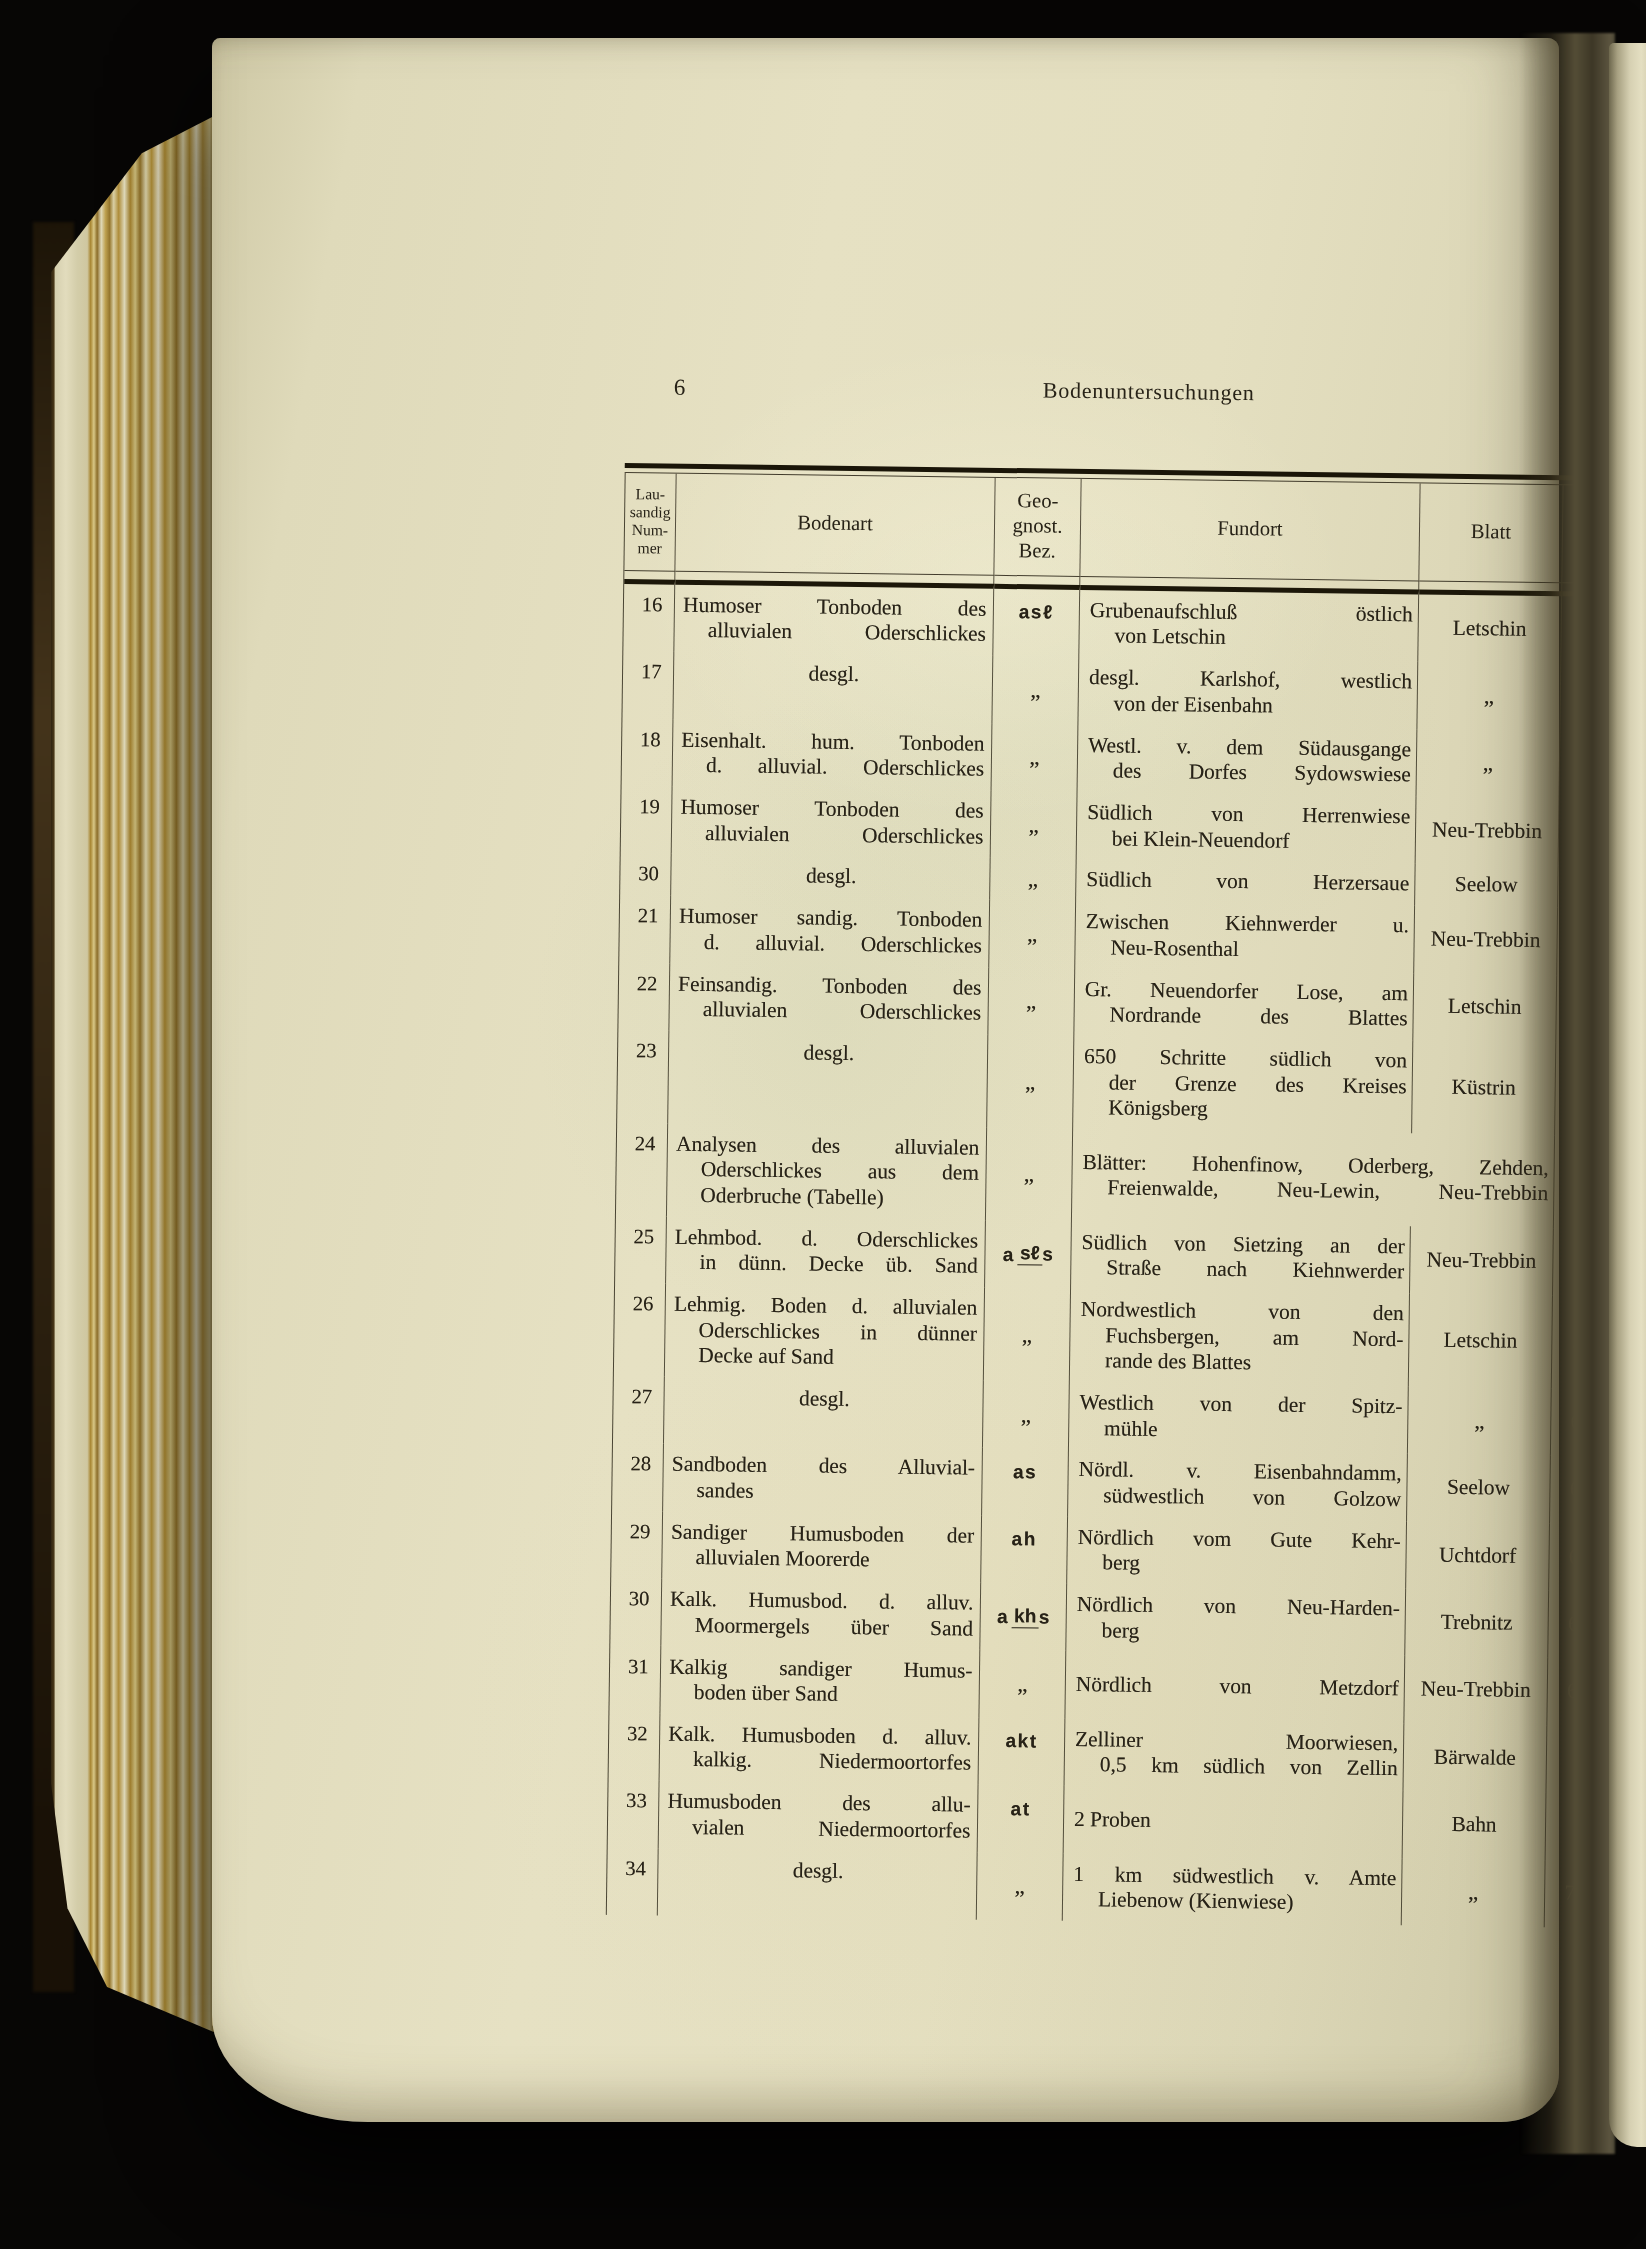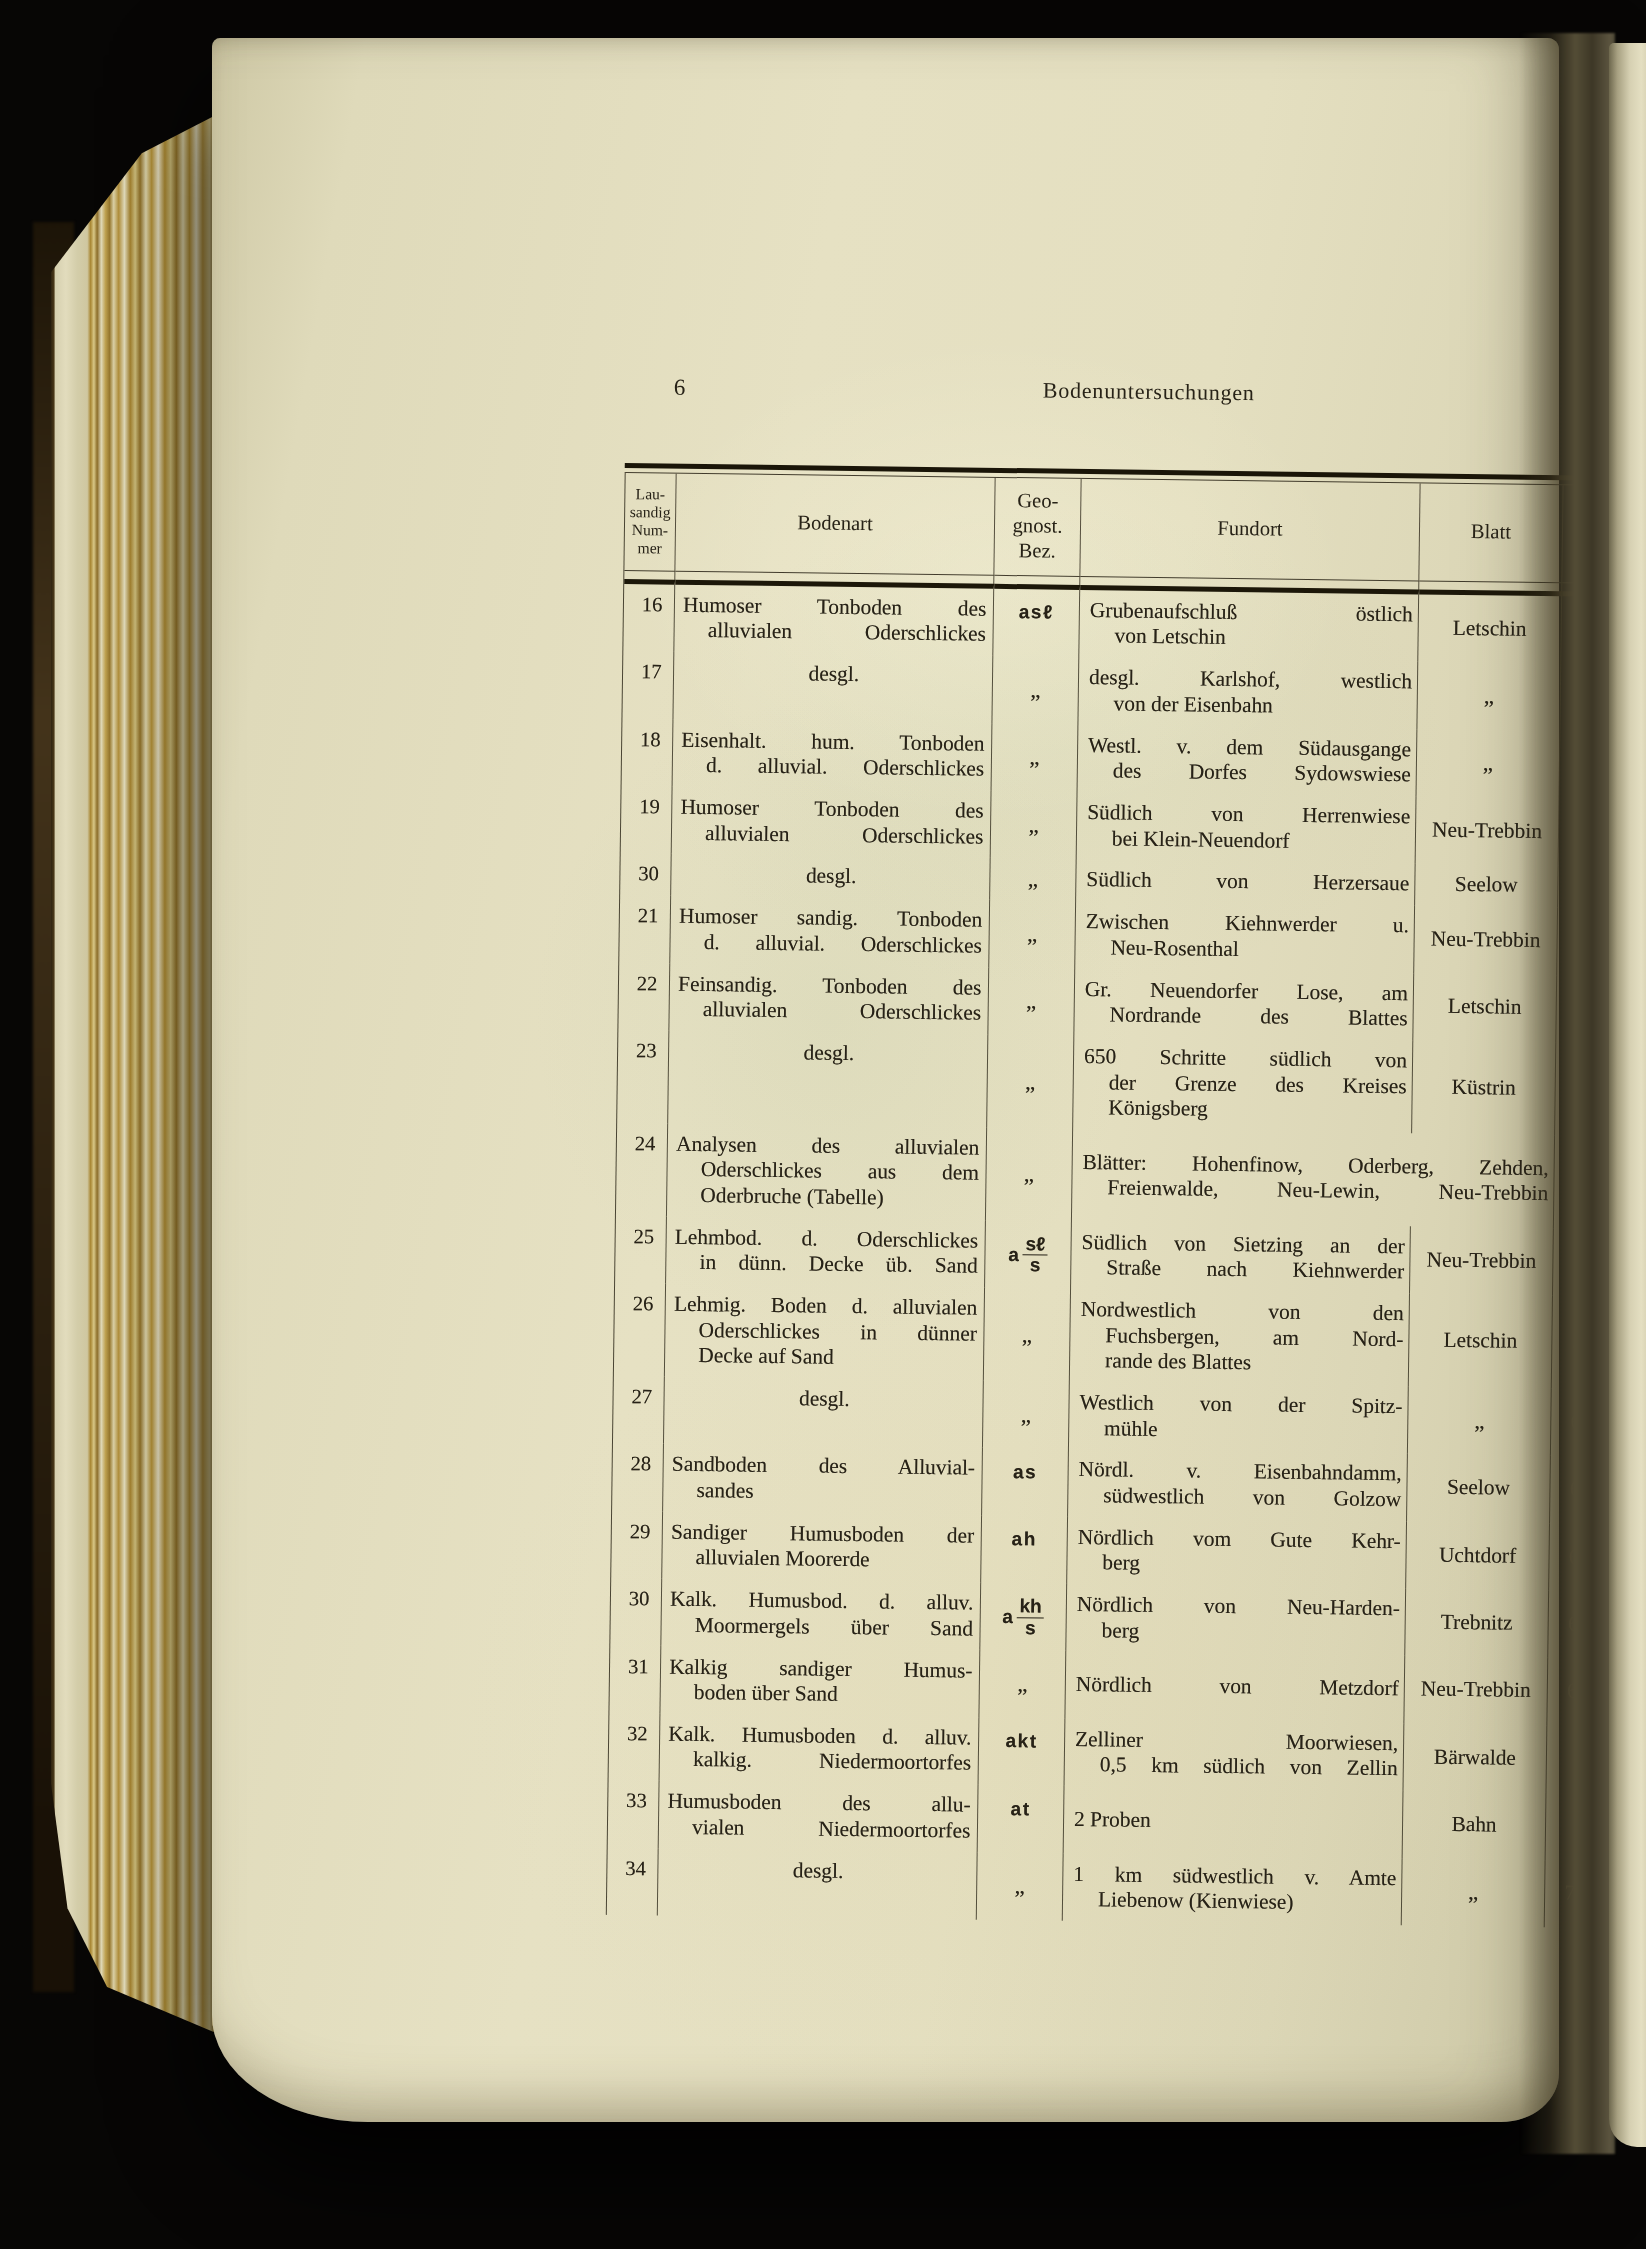--- a/index.html
+++ b/index.html
@@ -82,21 +82,21 @@
   td.s{text-align:center;vertical-align:middle;letter-spacing:0.8px;}
 
   .ln{min-height:25.5px;}
   .ln.cont{padding-left:25px;}
   .ln.sp{text-align:justify;text-align-last:justify;}
   td.dw{text-align:center;}
   td.dw .ln{padding-left:0;text-align:center;text-align-last:center;}
 
   .frac{display:inline-flex;align-items:center;gap:4.1px;font-weight:700;
         font-family:"Liberation Sans","DejaVu Sans",sans-serif;font-size:19px;}
-  .frac .stack{display:inline-flex;flex-direction:column;align-items:center;line-height:1.05;}
+  .frac .stack{display:inline-flex;flex-direction:row;align-items:center;line-height:1.05;}
   .frac .ftop{border-bottom:1.6px solid #241f15;padding:0 2.5px 0.8px;}
 </style>
 </head>
 <body>
 
 <div class="photo">
   <div class="wood"></div>
   <div class="fan"></div>
   <div class="page">
     <div class="content">

